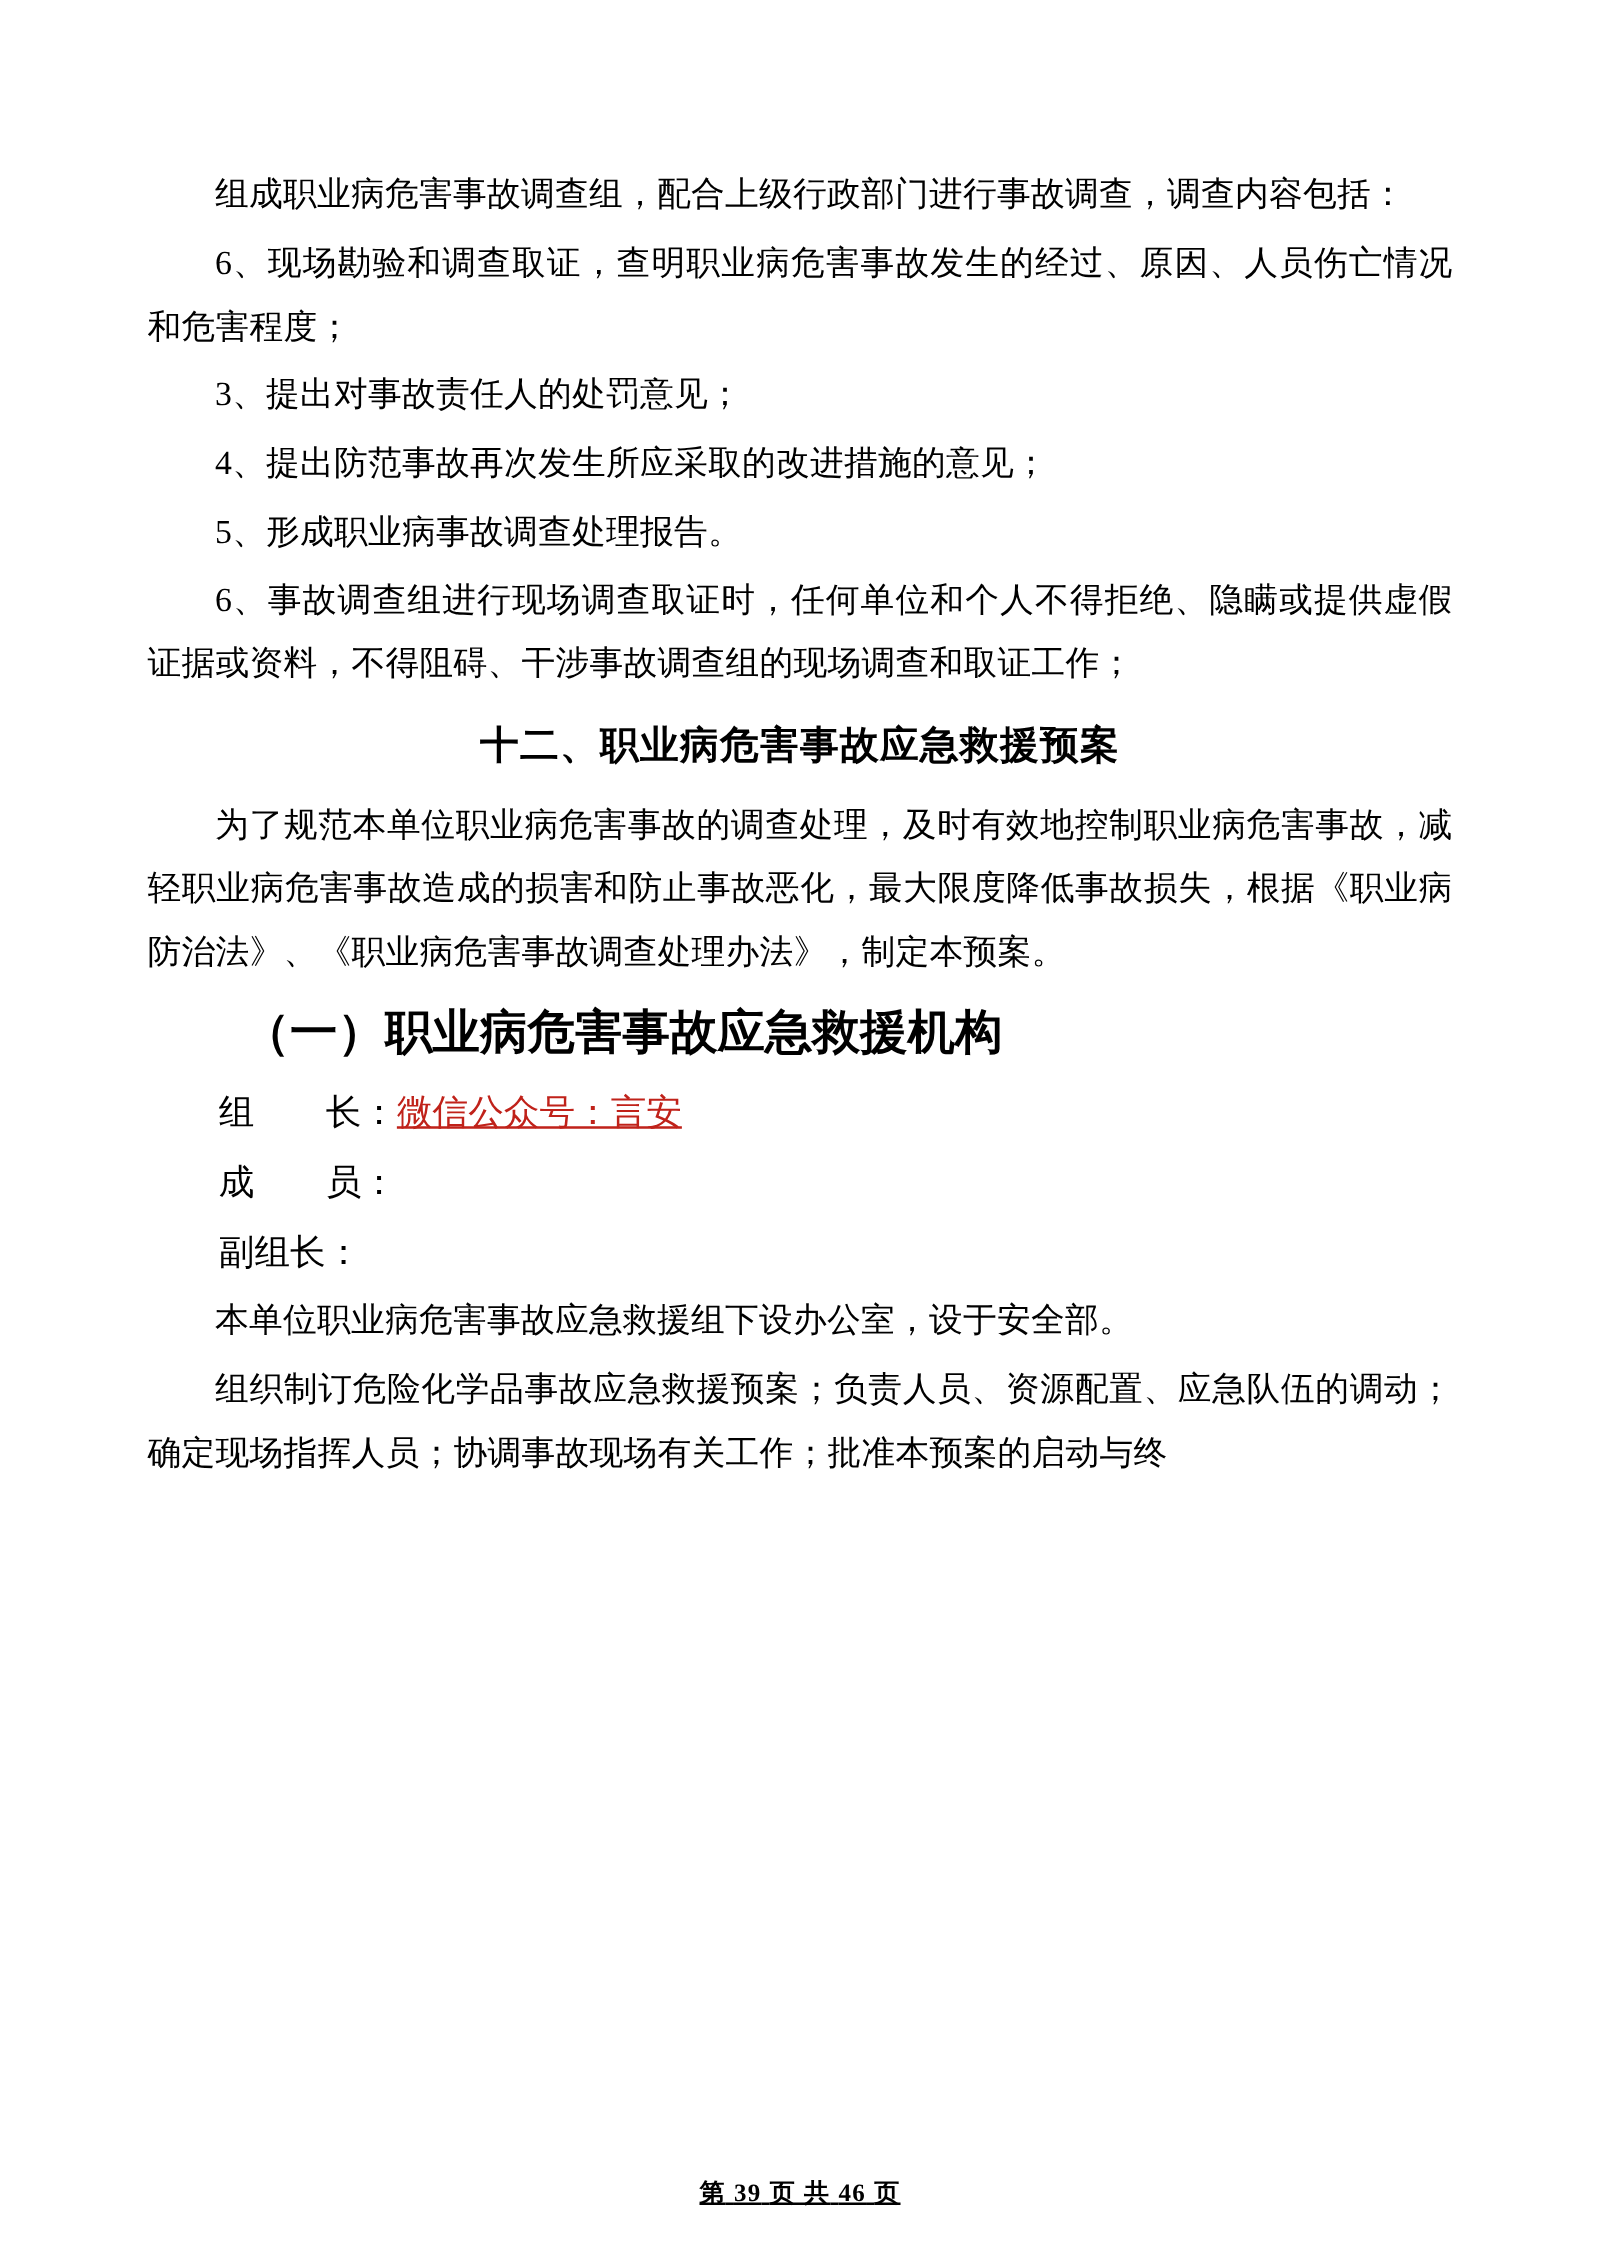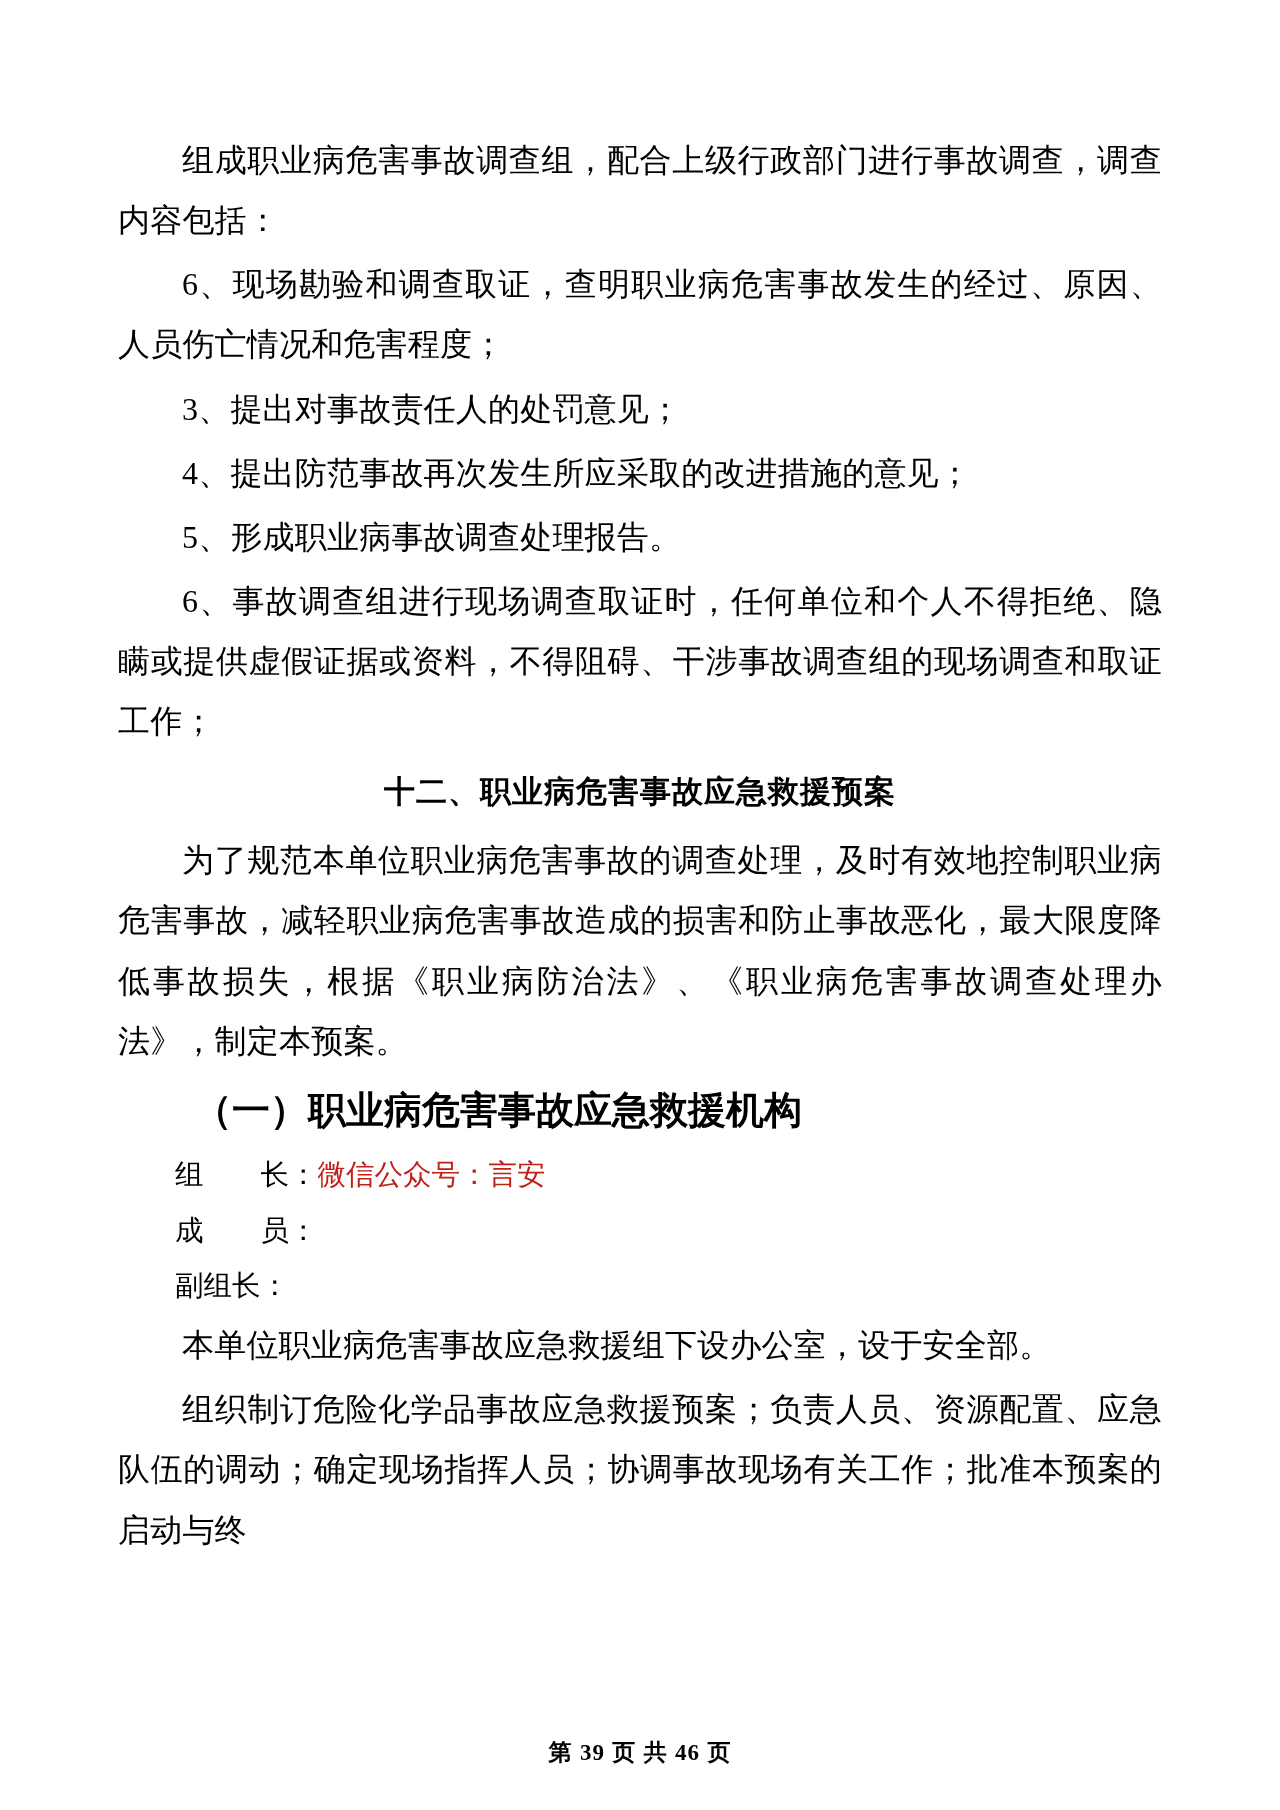--- a/index.html
+++ b/index.html
@@ -16,21 +16,21 @@
     overflow: hidden;
   }
   .page {
     box-sizing: border-box;
     width: 1280px;
     height: 1810px;
     padding: 130px 118px 0 118px;
     position: relative;
   }
   .para {
-    font-size: 32px;
+    font-size: 27px;
     line-height: 1.88;
     text-align: justify;
     text-justify: inter-ideograph;
     margin: 0 0 4px 0;
     letter-spacing: 0.2px;
   }
   .indent2 {
     text-indent: 2em;
   }
   .section-title {
@@ -50,31 +50,33 @@
   }
   .role-line {
     font-size: 28.5px;
     line-height: 1.88;
     text-indent: 2em;
     margin: 0 0 2px 0;
     white-space: pre;
   }
   .red {
     color: #c0221a;
+    text-decoration: underline;
   }
   .footer {
     position: absolute;
     left: 0;
     right: 0;
     bottom: 42px;
     text-align: center;
-    font-size: 23px;
+    font-size: 20px;
     font-weight: bold;
     font-family: "Liberation Sans", sans-serif;
     letter-spacing: 1px;
+    text-decoration: underline;
   }
   .footer .num {
     font-family: "Liberation Serif", serif;
   }
 </style>
 </head>
 <body>
 
 <div class="page">
 

